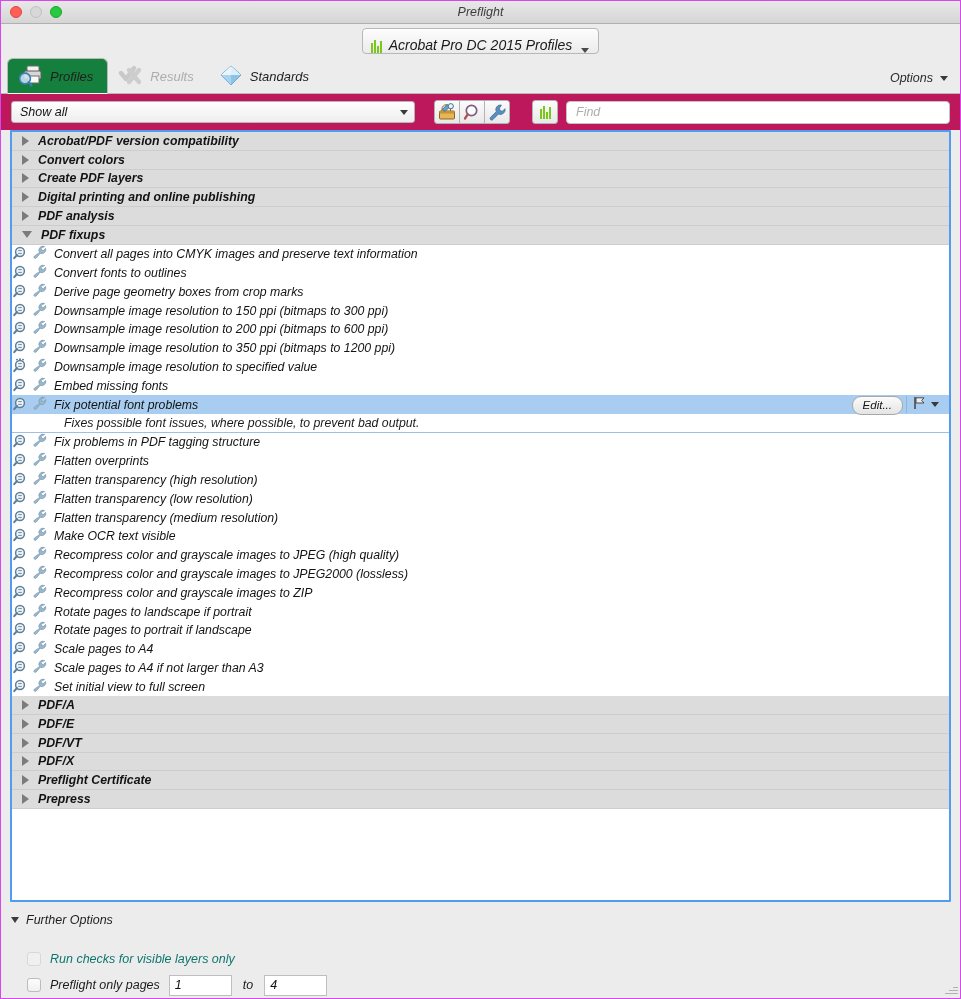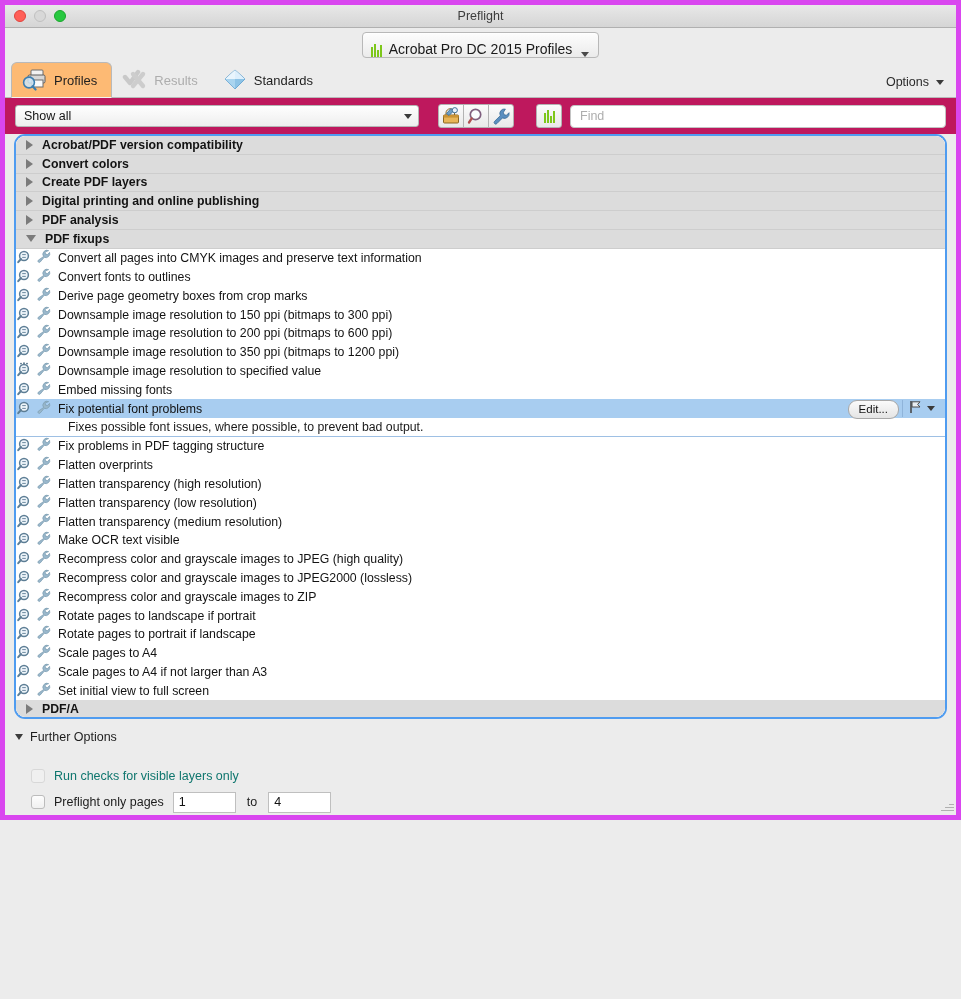--- a/index.html
+++ b/index.html
@@ -6,26 +6,27 @@
     margin: 0; padding: 0;
     width: 961px; height: 999px;
     overflow: hidden;
     background: #ececec;
     font-family: "Liberation Sans", sans-serif;
     -webkit-font-smoothing: antialiased;
   }
 
   #app {
     position: relative;
-    width: 961px; height: 820px;
+    width: 961px; height: 999px;
     background: #ececec;
-    border: 5px solid #d946ef;
+    border: 1px solid #d946ef;
     box-sizing: border-box;
     display: flex;
     flex-direction: column;
+    font-style: italic;
   }
 
   
   .titlebar {
     height: 22px;
     background: linear-gradient(to bottom, #e8e8e8, #d5d5d5);
     border-bottom: 1px solid #b0b0b0;
     display: flex;
     align-items: center;
     position: relative;
@@ -105,21 +106,21 @@
     display: flex;
     align-items: center;
     gap: 6px;
     height: 34px;
     padding: 0 14px 0 10px;
     font-size: 13px;
     color: #1f1f1f;
     position: relative;
   }
   .tab.active {
-    background: #fdba74;
+    background: #15803d;
     border: 1px solid #b9b9b9;
     border-bottom: 1px solid #f4f4f4;
     border-radius: 6px 6px 0 0;
     margin-bottom: -1px;
     z-index: 2;
   }
   .tab.disabled { color: #adadad; }
   .tab-icon { width: 26px; height: 24px; position: relative; flex: 0 0 26px; }
 
   .options-btn {
@@ -189,21 +190,21 @@
     color: #aeaeae;
     box-sizing: border-box;
   }
 
   
   .list-wrap {
     margin: 0 9px;
     flex: 1 1 auto;
     min-height: 0;
     border: 2px solid #4f9cf0;
-    border-radius: 11px;
+    border-radius: 1px;
     background: #fff;
     overflow: hidden;
     position: relative;
     box-sizing: border-box;
   }
   .list {
     height: 100%;
     overflow: hidden;
     background: #fff;
   }

